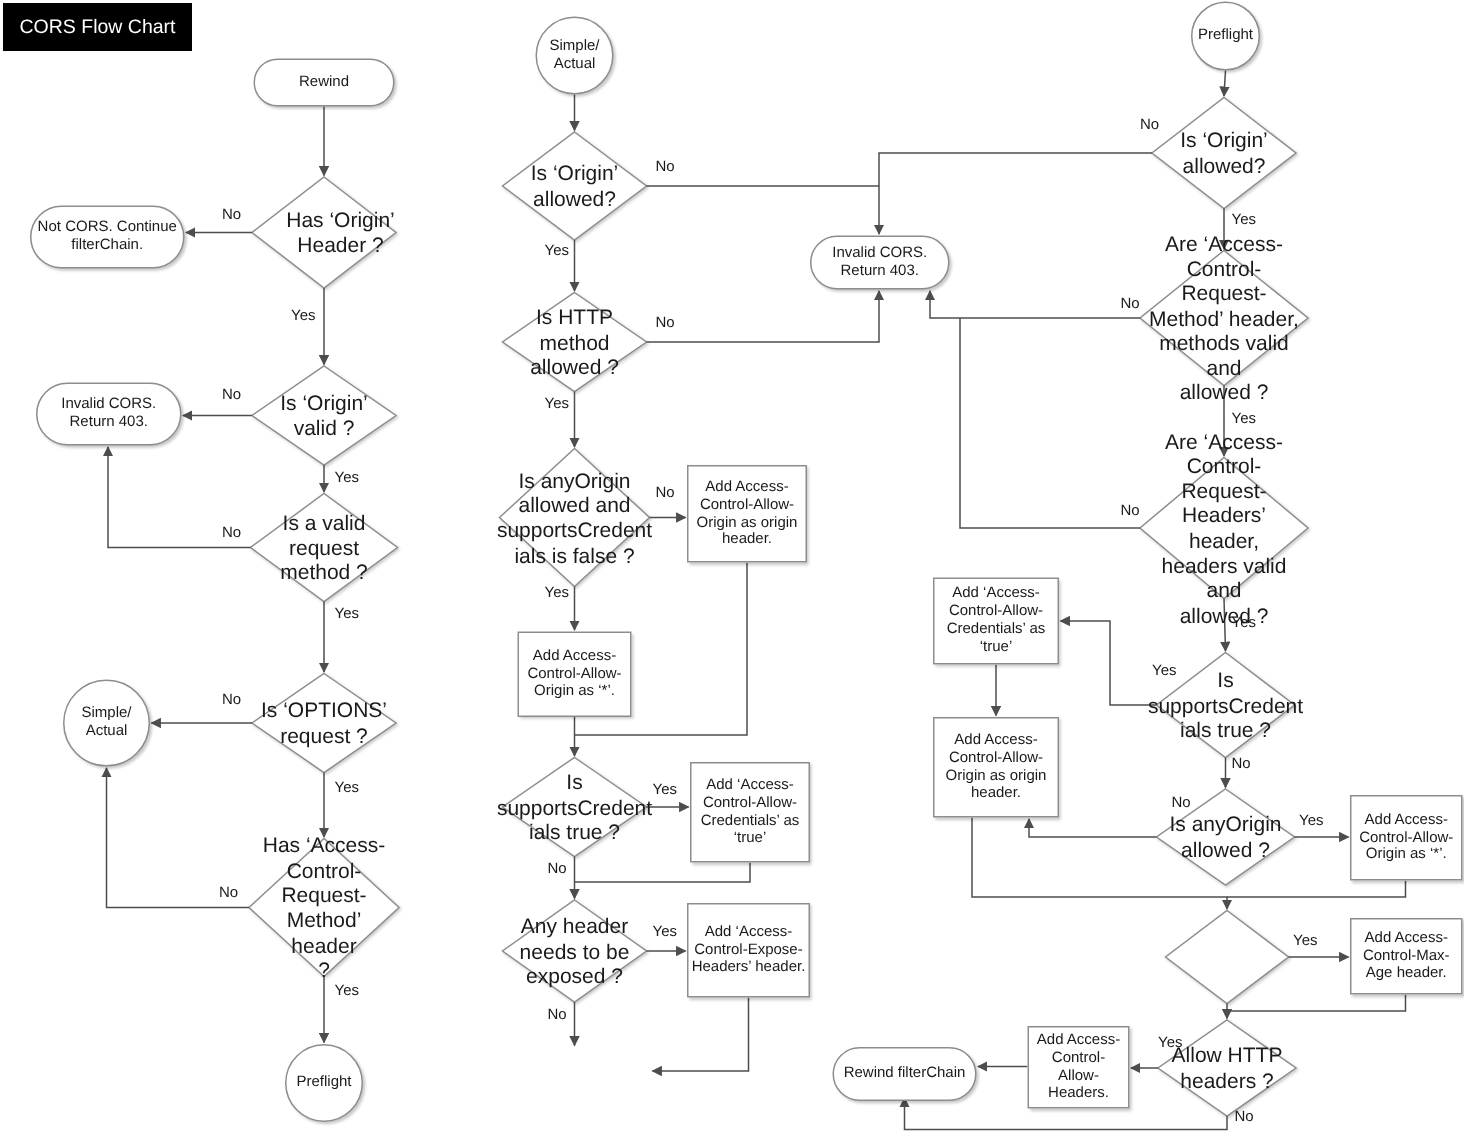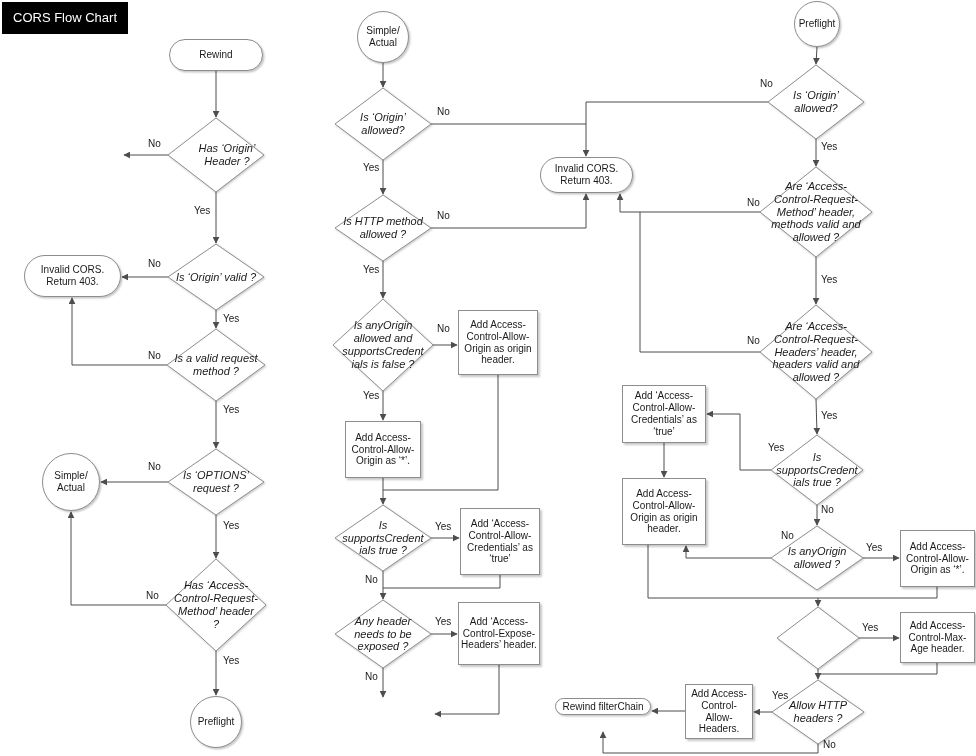--- a/index.html
+++ b/index.html
@@ -24,21 +24,21 @@
     display:flex; align-items:center; justify-content:center; text-align:center;
     color:var(--text,#1a1a1a); font-size:10px; line-height:1.18; padding:1px;
     box-shadow:1.5px 1.5px 2px rgba(0,0,0,0.22); z-index:2;
   }
   .stadium { border-radius:999px; }
   .circle  { border-radius:50%; }
   .nlabel { white-space:pre-line; }
   .dlabel {
     position:absolute; display:flex; align-items:center; justify-content:center;
     text-align:center; white-space:pre-line; color:var(--text,#1a1a1a);
-    font-size:11px; line-height:1.18; z-index:3; pointer-events:none;font-style:italic;
+    font-size:14px; line-height:1.18; z-index:3; pointer-events:none;
   }
   .elabel { position:absolute; font-size:10px; color:var(--text,#1a1a1a); z-index:4; }
 </style>
 </head>
 <body>
 
 <div class="canvas">
 
   <div class="chart-title">CORS Flow Chart</div>
 
@@ -115,20 +115,24 @@
       <polyline class="edge" points="937,663 937,674 818,674"></polyline>
       <polyline class="edge" points="772,712 754,712" marker-end="url(#arrow)"></polyline>
       <polyline class="edge" points="685,711 652,711" marker-end="url(#arrow)"></polyline>
       <polyline class="edge" points="818,744 818,753 603,753 603,732" marker-end="url(#arrow)"></polyline>
     </g>
   </svg>
 
   <div class="node stadium" style="left:169px;top:39px;width:94px;height:32px">
       <span class="nlabel">Rewind</span>
     </div>
+  <div class="node stadium" style="left:20px;top:137px;width:103px;height:42px">
+      <span class="nlabel">Not CORS. Continue
+filterChain.</span>
+    </div>
   <div class="node stadium" style="left:24px;top:255px;width:97px;height:42px">
       <span class="nlabel">Invalid CORS.
 Return 403.</span>
     </div>
   <div class="node circle" style="left:42px;top:453px;width:58px;height:58px">
       <span class="nlabel">Simple/
 Actual</span>
     </div>
   <div class="node circle" style="left:190px;top:696px;width:52px;height:52px">
       <span class="nlabel">Preflight</span>
@@ -189,21 +193,21 @@
       <span class="nlabel">Add Access-
 Control-Max-
 Age header.</span>
     </div>
   <div class="node" style="left:685px;top:684px;width:68px;height:55px">
       <span class="nlabel">Add Access-
 Control-
 Allow-
 Headers.</span>
     </div>
-  <div class="node stadium" style="left:555px;top:698px;width:96px;height:17px">
+  <div class="node stadium" style="left:555px;top:698px;width:96px;height:36px">
       <span class="nlabel">Rewind filterChain</span>
     </div>
 
   <div class="dlabel" style="left:182px;top:121px;width:90px;height:68px">Has ‘Origin’
 Header ?</div>
   <div class="dlabel" style="left:171px;top:332px;width:90px;height:66px">Is a valid request
 method ?</div>
   <div class="dlabel" style="left:171px;top:247px;width:90px;height:60px">Is ‘Origin’ valid ?</div>
   <div class="dlabel" style="left:171px;top:452px;width:90px;height:60px">Is ‘OPTIONS’
 request ?</div>

